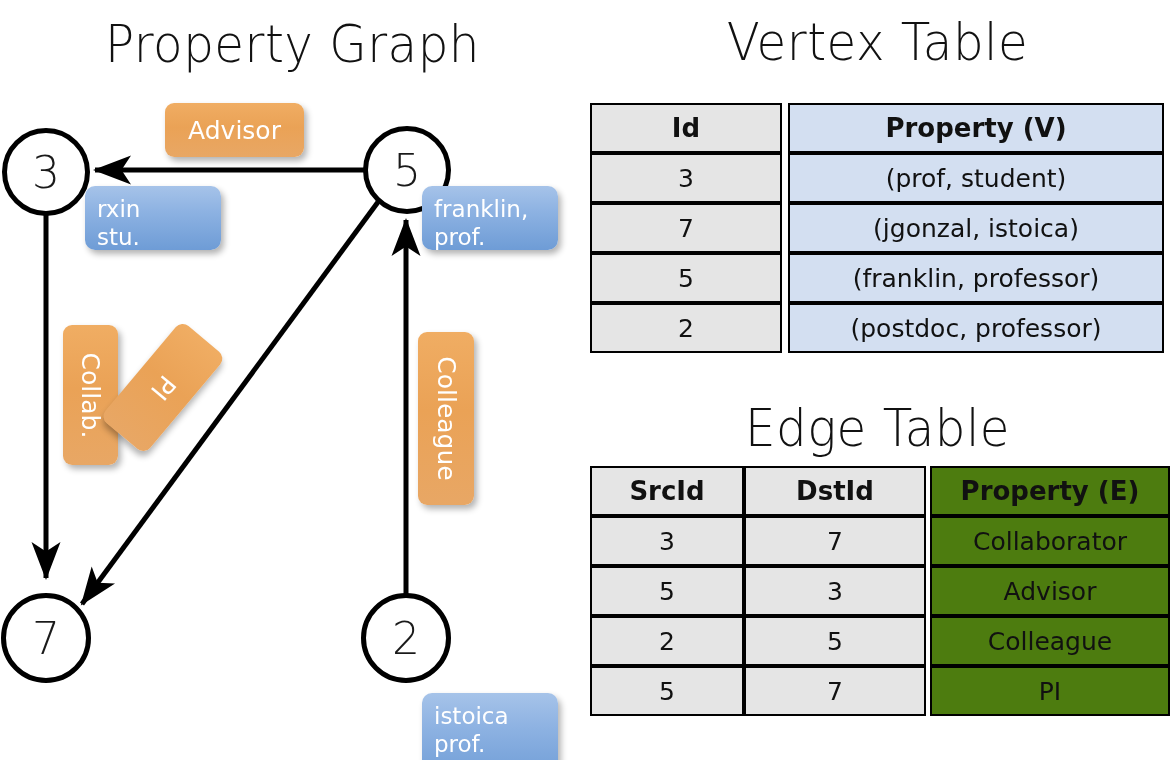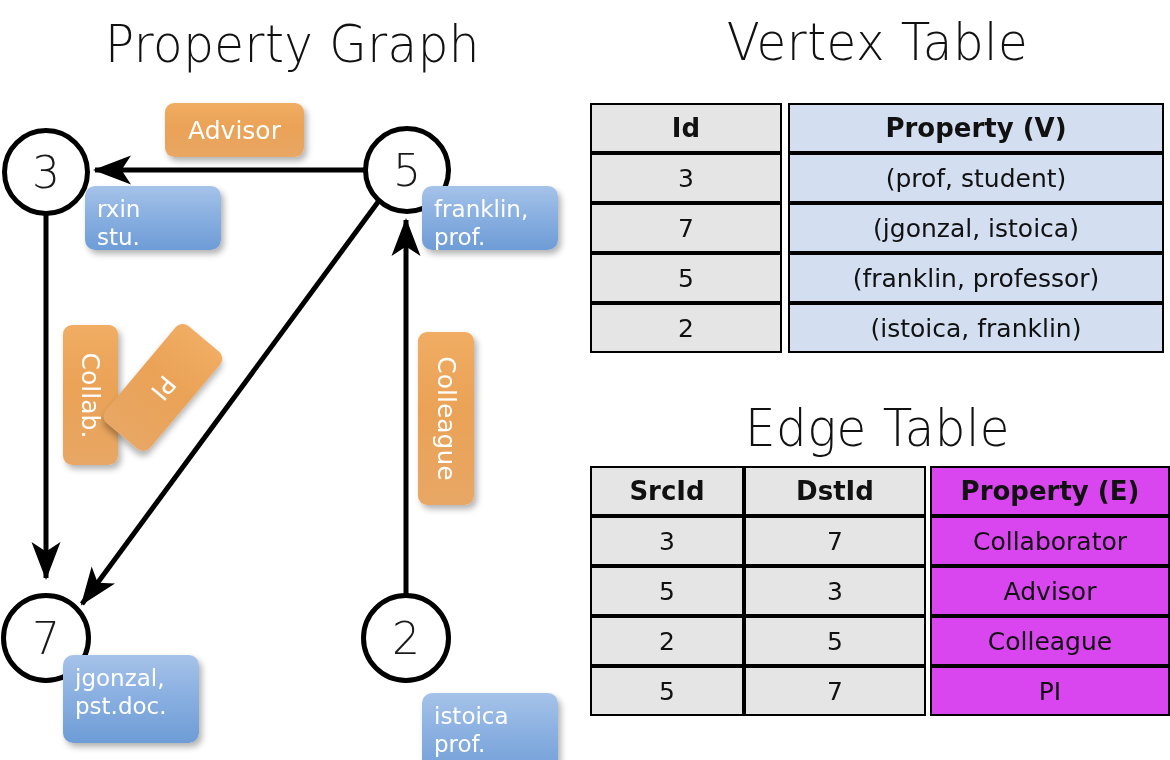--- a/index.html
+++ b/index.html
@@ -111,21 +111,21 @@
   .tbl th { font-weight: 700; font-size: 26px; }
 
   #vertex-table { left: 590px; top: 103px; }
   #vertex-table .col-id   { width: 188px; }
   #vertex-table .col-prop { width: 372px; background: #d3dff1; }
   #vertex-table .spacer   { width: 6px; border: none; background: #fff; height: 46px; }
 
   #edge-table { left: 590px; top: 466px; }
   #edge-table .col-src  { width: 150px; }
   #edge-table .col-dst  { width: 178px; }
-  #edge-table .col-prop { width: 236px; background: #d946ef; }
+  #edge-table .col-prop { width: 236px; background: #4d7c0f; }
   #edge-table .spacer   { width: 4px; border: none; background: #fff; }
 </style>
 </head>
 <body>
 
 <div class="big-title" id="title-property-graph">Property Graph</div>
 <div class="big-title" id="title-vertex-table">Vertex Table</div>
 <div class="big-title" id="title-edge-table">Edge Table</div>
 
 <div id="graph-panel">
@@ -152,24 +152,20 @@
   <div class="node" style="left:361px; top:593px; width:90px; height:90px;">2</div>
 
   <div class="prop-box" style="left:73px; top:186px; width:136px; height:64px;margin-left:12px;">
     <span class="ln">rxin</span>
     <span class="ln">stu.</span>
   </div>
   <div class="prop-box" style="left:422px; top:186px; width:136px; height:64px;">
     <span class="ln">franklin,</span>
     <span class="ln">prof.</span>
   </div>
-  <div class="prop-box" style="left:63px; top:655px; width:136px; height:88px;">
-    <span class="ln">jgonzal,</span>
-    <span class="ln">pst.doc.</span>
-  </div>
   <div class="prop-box" style="left:422px; top:693px; width:136px; height:88px;">
     <span class="ln">istoica</span>
     <span class="ln">prof.</span>
   </div>
 
   <div class="edge-label" id="label-advisor">
     <span class="txt">Advisor</span>
   </div>
   <div class="edge-label" id="label-collab">
     <span class="txt">Collab.</span>
@@ -200,21 +196,21 @@
     <td class="col-prop">(jgonzal, istoica)</td>
   </tr>
   <tr>
     <td class="col-id">5</td>
     <td class="spacer"></td>
     <td class="col-prop">(franklin, professor)</td>
   </tr>
   <tr>
     <td class="col-id">2</td>
     <td class="spacer"></td>
-    <td class="col-prop">(istoica, franklin)</td>
+    <td class="col-prop">(postdoc, professor)</td>
   </tr>
 </tbody>
   </table>
 
 <table class="tbl" id="edge-table">
   <tbody>
       <tr>
     <th class="col-src">SrcId</th>
     <th class="col-dst">DstId</th>
     <td class="spacer"></td>

